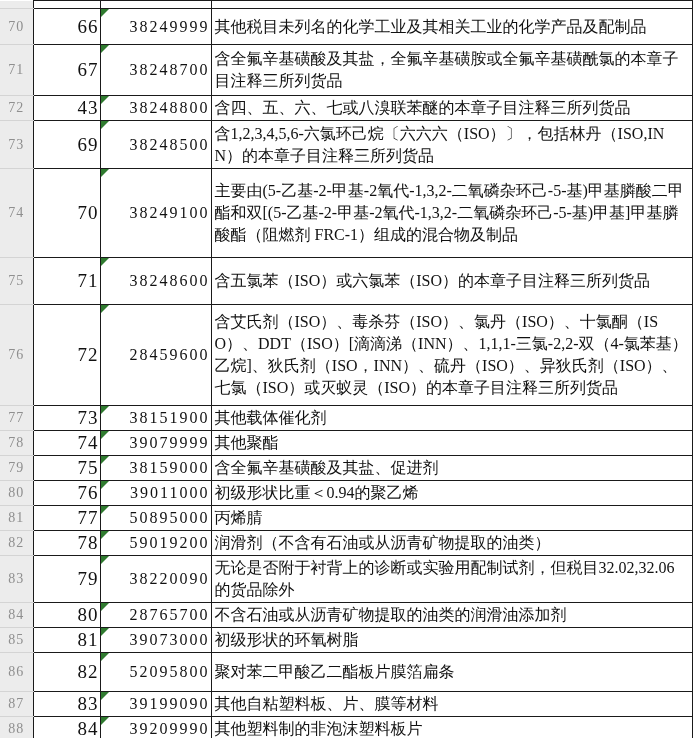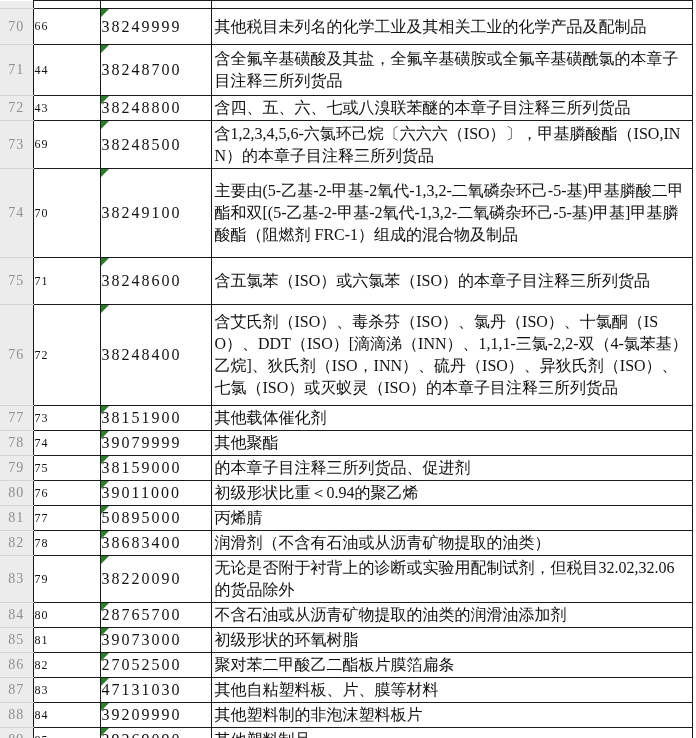--- a/index.html
+++ b/index.html
@@ -33,26 +33,26 @@
     text-align: center;
     font-size: 14px;
     letter-spacing: 1px;
   }
   
   td.data {
     border: 1.5px solid #1a1a1a;
     background: #ffffff;
   }
   td.seq {
-    text-align: left;
-    font-size: 12px;
+    text-align: right;
+    font-size: 19px;
     letter-spacing: 1px;
   }
   td.code {
-    text-align: left;
+    text-align: right;
     font-size: 16px;
     letter-spacing: 2px;
     position: relative;
     margin-left: 32px;
   }
   td.desc {
     text-align: left;
     padding: 1px 3px 1px 3px;
     font-size: 16px;
     line-height: 22px;
@@ -88,118 +88,118 @@
     <td class="data desc"></td>
   </tr>
       <tr style="height: 36px;">
     <td class="rowhead">70</td>
     <td class="data seq">66</td>
     <td class="data code"><span class="err-tri"></span><span>38249999</span></td>
     <td class="data desc">其他税目未列名的化学工业及其相关工业的化学产品及配制品</td>
   </tr>
       <tr style="height: 51px;">
     <td class="rowhead">71</td>
-    <td class="data seq">44</td>
+    <td class="data seq">67</td>
     <td class="data code"><span class="err-tri"></span><span>38248700</span></td>
     <td class="data desc">含全氟辛基磺酸及其盐，全氟辛基磺胺或全氟辛基磺酰氯的本章子目注释三所列货品</td>
   </tr>
       <tr style="height: 23px;">
     <td class="rowhead">72</td>
     <td class="data seq">43</td>
     <td class="data code"><span class="err-tri"></span><span>38248800</span></td>
     <td class="data desc">含四、五、六、七或八溴联苯醚的本章子目注释三所列货品</td>
   </tr>
       <tr style="height: 48px;">
     <td class="rowhead">73</td>
     <td class="data seq">69</td>
     <td class="data code"><span class="err-tri"></span><span>38248500</span></td>
-    <td class="data desc">含1,2,3,4,5,6-六氯环己烷〔六六六（ISO）〕，甲基膦酸酯（ISO,INN）的本章子目注释三所列货品</td>
+    <td class="data desc">含1,2,3,4,5,6-六氯环己烷〔六六六（ISO）〕，包括林丹（ISO,INN）的本章子目注释三所列货品</td>
   </tr>
       <tr style="height: 89px;">
     <td class="rowhead">74</td>
     <td class="data seq">70</td>
     <td class="data code"><span class="err-tri"></span><span>38249100</span></td>
     <td class="data desc">主要由(5-乙基-2-甲基-2氧代-1,3,2-二氧磷杂环己-5-基)甲基膦酸二甲酯和双[(5-乙基-2-甲基-2氧代-1,3,2-二氧磷杂环己-5-基)甲基]甲基膦酸酯（阻燃剂 FRC-1）组成的混合物及制品</td>
   </tr>
       <tr style="height: 47px;">
     <td class="rowhead">75</td>
     <td class="data seq">71</td>
     <td class="data code"><span class="err-tri"></span><span>38248600</span></td>
     <td class="data desc">含五氯苯（ISO）或六氯苯（ISO）的本章子目注释三所列货品</td>
   </tr>
       <tr style="height: 101px;">
     <td class="rowhead">76</td>
     <td class="data seq">72</td>
-    <td class="data code"><span class="err-tri"></span><span>38248400</span></td>
+    <td class="data code"><span class="err-tri"></span><span>28459600</span></td>
     <td class="data desc">含艾氏剂（ISO）、毒杀芬（ISO）、氯丹（ISO）、十氯酮（ISO）、DDT（ISO）[滴滴涕（INN）、1,1,1-三氯-2,2-双（4-氯苯基）乙烷]、狄氏剂（ISO，INN）、硫丹（ISO）、异狄氏剂（ISO）、七氯（ISO）或灭蚁灵（ISO）的本章子目注释三所列货品</td>
   </tr>
       <tr style="height: 25px;">
     <td class="rowhead">77</td>
     <td class="data seq">73</td>
     <td class="data code"><span class="err-tri"></span><span>38151900</span></td>
     <td class="data desc">其他载体催化剂</td>
   </tr>
       <tr style="height: 24px;">
     <td class="rowhead">78</td>
     <td class="data seq">74</td>
     <td class="data code"><span class="err-tri"></span><span>39079999</span></td>
     <td class="data desc">其他聚酯</td>
   </tr>
       <tr style="height: 24px;">
     <td class="rowhead">79</td>
     <td class="data seq">75</td>
     <td class="data code"><span class="err-tri"></span><span>38159000</span></td>
-    <td class="data desc">的本章子目注释三所列货品、促进剂</td>
+    <td class="data desc">含全氟辛基磺酸及其盐、促进剂</td>
   </tr>
       <tr style="height: 24px;">
     <td class="rowhead">80</td>
     <td class="data seq">76</td>
     <td class="data code"><span class="err-tri"></span><span>39011000</span></td>
     <td class="data desc">初级形状比重＜0.94的聚乙烯</td>
   </tr>
       <tr style="height: 23px;">
     <td class="rowhead">81</td>
     <td class="data seq">77</td>
     <td class="data code"><span class="err-tri"></span><span>50895000</span></td>
     <td class="data desc">丙烯腈</td>
   </tr>
       <tr style="height: 24px;">
     <td class="rowhead">82</td>
     <td class="data seq">78</td>
-    <td class="data code"><span class="err-tri"></span><span>38683400</span></td>
+    <td class="data code"><span class="err-tri"></span><span>59019200</span></td>
     <td class="data desc">润滑剂（不含有石油或从沥青矿物提取的油类）</td>
   </tr>
       <tr style="height: 46px;">
     <td class="rowhead">83</td>
     <td class="data seq">79</td>
     <td class="data code"><span class="err-tri"></span><span>38220090</span></td>
     <td class="data desc">无论是否附于衬背上的诊断或实验用配制试剂，但税目32.02,32.06的货品除外</td>
   </tr>
       <tr style="height: 25px;">
     <td class="rowhead">84</td>
     <td class="data seq">80</td>
     <td class="data code"><span class="err-tri"></span><span>28765700</span></td>
     <td class="data desc">不含石油或从沥青矿物提取的油类的润滑油添加剂</td>
   </tr>
       <tr style="height: 24px;">
     <td class="rowhead">85</td>
     <td class="data seq">81</td>
     <td class="data code"><span class="err-tri"></span><span>39073000</span></td>
     <td class="data desc">初级形状的环氧树脂</td>
   </tr>
-      <tr style="height: 25px;">
+      <tr style="height: 39px;">
     <td class="rowhead">86</td>
     <td class="data seq">82</td>
-    <td class="data code"><span class="err-tri"></span><span>27052500</span></td>
+    <td class="data code"><span class="err-tri"></span><span>52095800</span></td>
     <td class="data desc">聚对苯二甲酸乙二酯板片膜箔扁条</td>
   </tr>
       <tr style="height: 23px;">
     <td class="rowhead">87</td>
     <td class="data seq">83</td>
-    <td class="data code"><span class="err-tri"></span><span>47131030</span></td>
+    <td class="data code"><span class="err-tri"></span><span>39199090</span></td>
     <td class="data desc">其他自粘塑料板、片、膜等材料</td>
   </tr>
       <tr style="height: 25px;">
     <td class="rowhead">88</td>
     <td class="data seq">84</td>
     <td class="data code"><span class="err-tri"></span><span>39209990</span></td>
     <td class="data desc">其他塑料制的非泡沫塑料板片</td>
   </tr>
       <tr style="height: 23px;">
     <td class="rowhead">89</td>

